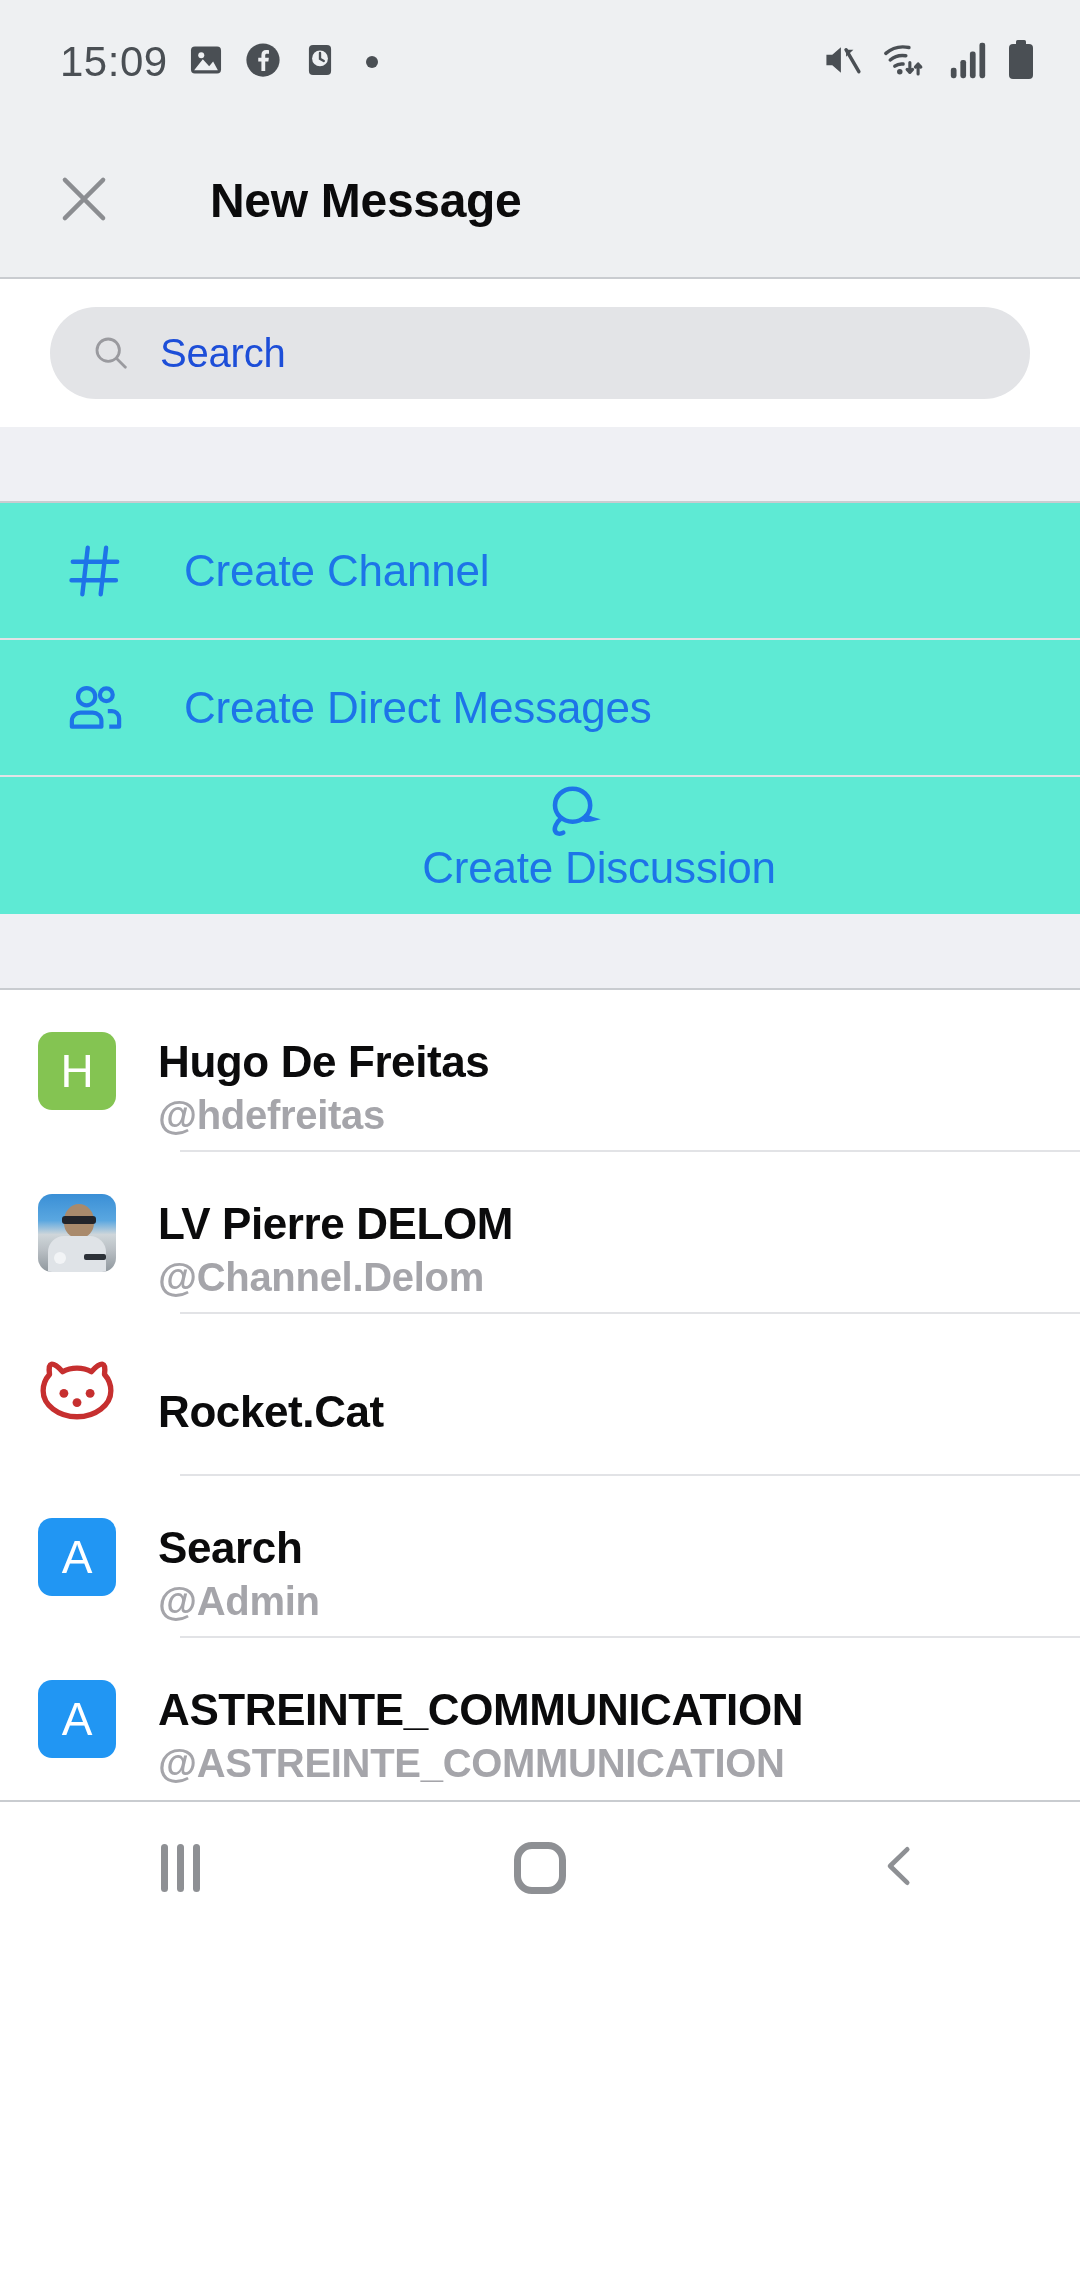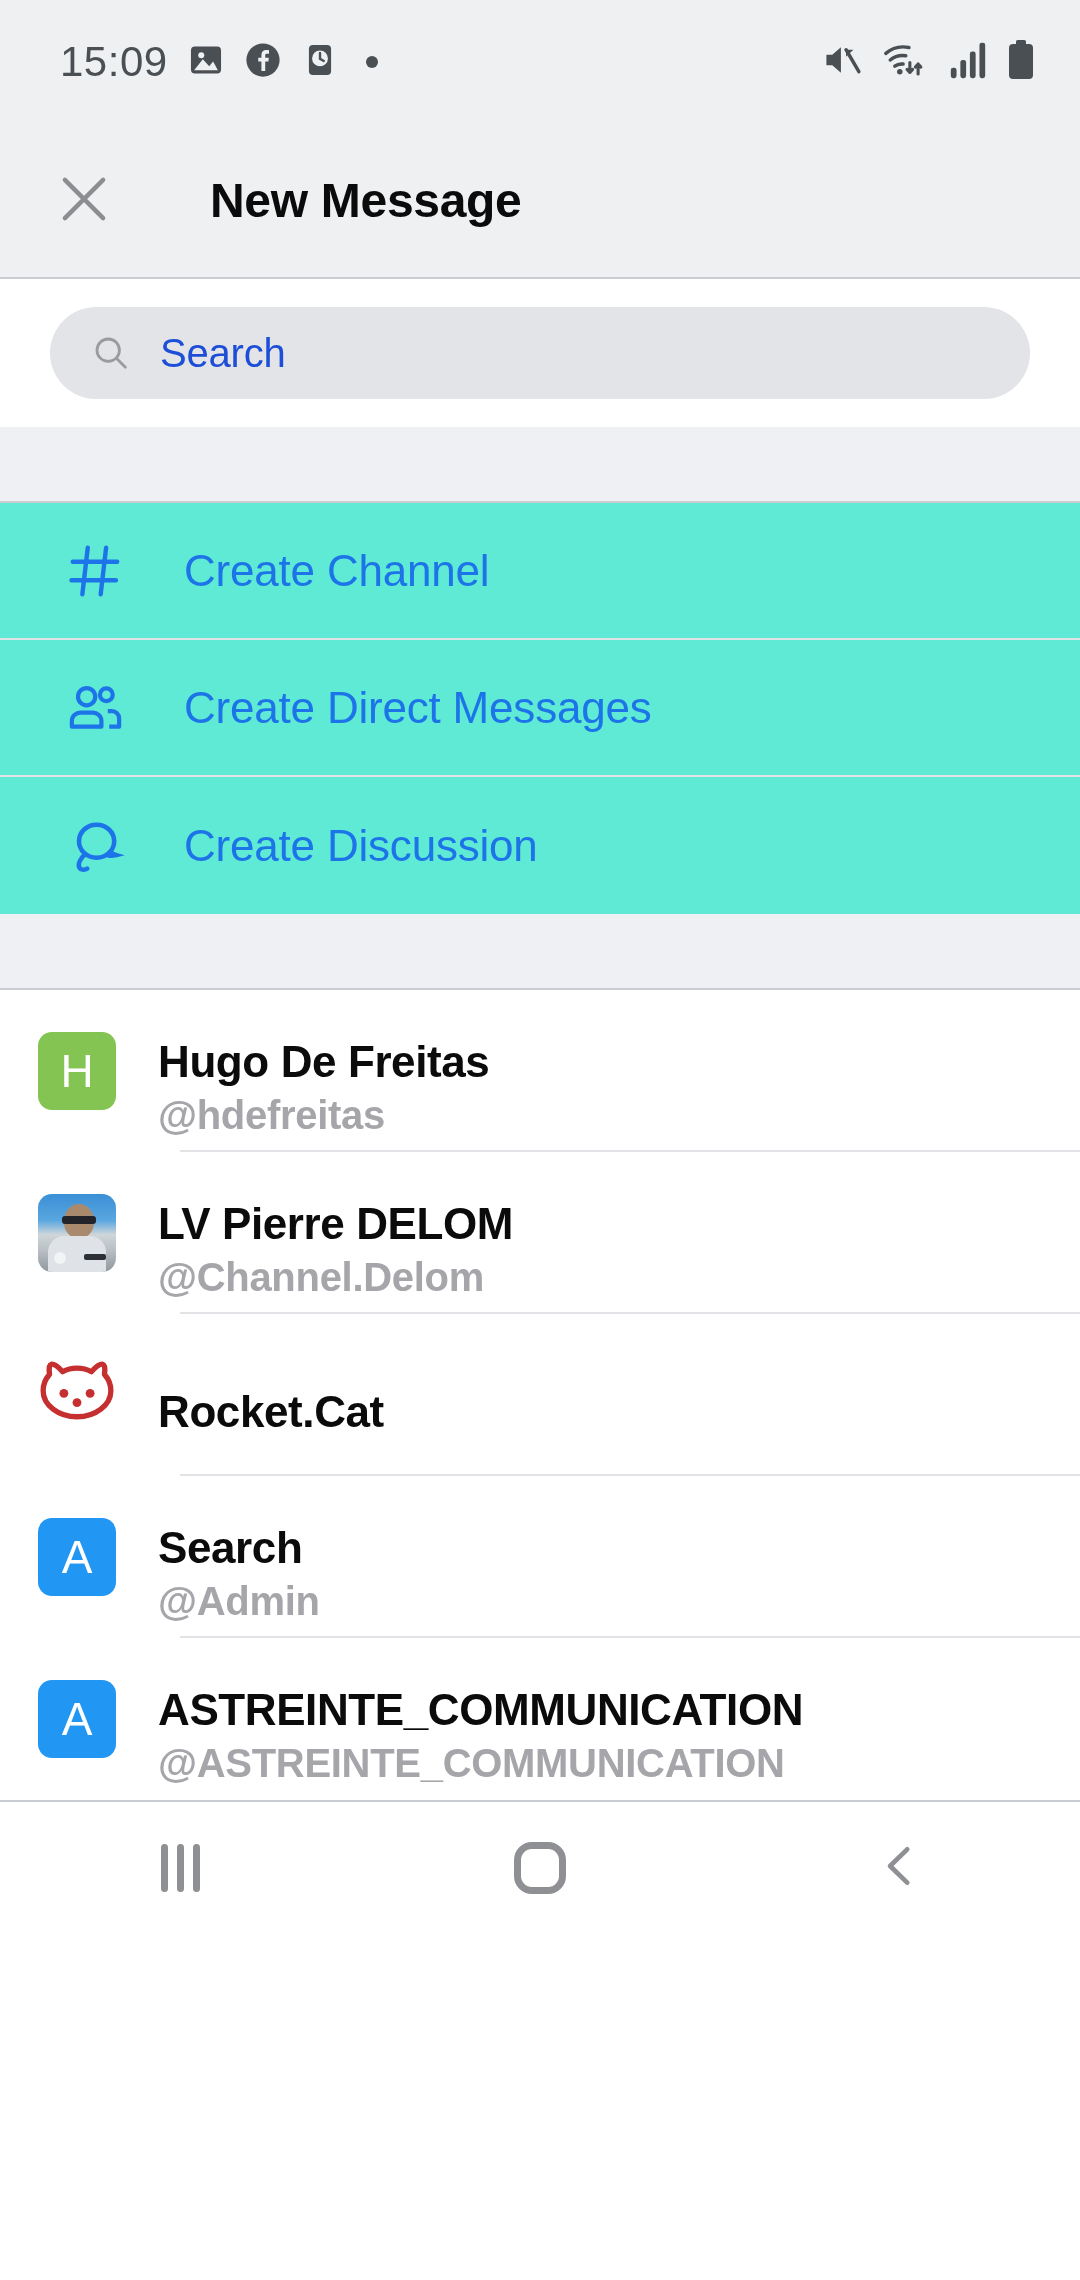--- a/index.html
+++ b/index.html
@@ -117,21 +117,21 @@
   
   .actions { background: #ffffff; flex: 0 0 auto; }
   .action-row {
     height: 137px;
     display: flex;
     align-items: center;
     padding-left: 62px;
     border-bottom: 2px solid #e2e3e6;
     background: #5eead4;
   }
-  .action-row:last-child { border-bottom: none; }
+  .action-row:last-child { border-bottom: none; flex-direction: column; }
   .action-icon {
     width: 66px; height: 66px;
     display: flex; align-items: center; justify-content: center;
     flex: 0 0 auto;
   }
   .action-label {
     font-size: 44px;
     color: #1d74e8;
     margin-left: 56px;
     letter-spacing: -0.2px;

